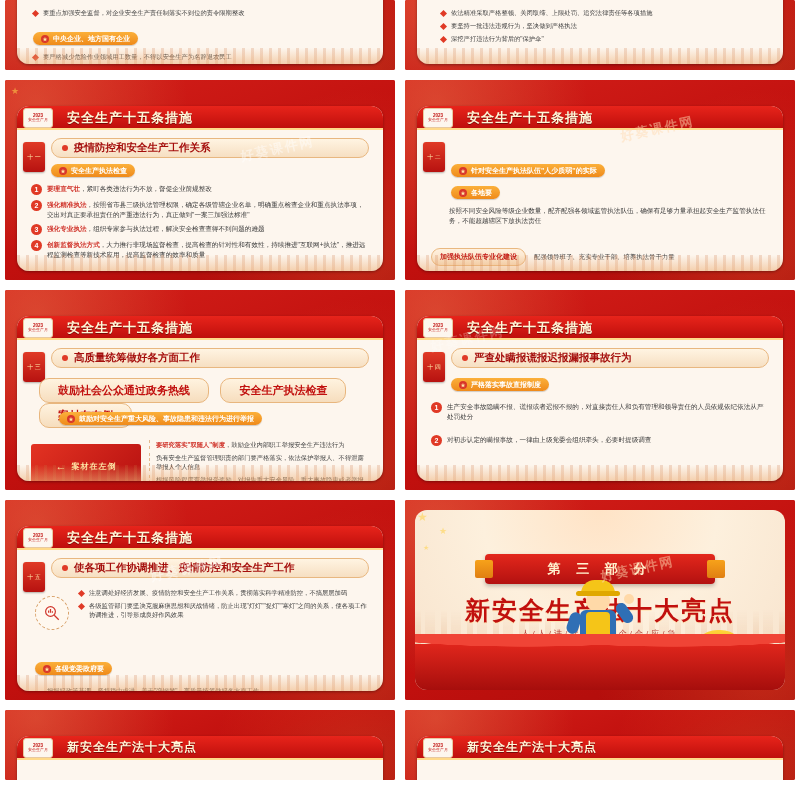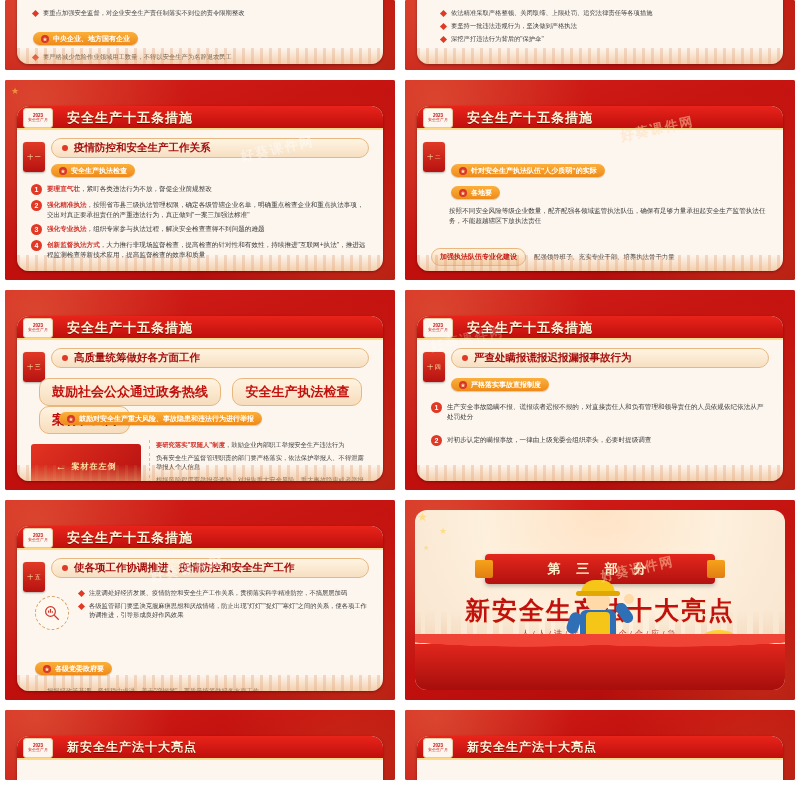--- a/index.html
+++ b/index.html
@@ -151,22 +151,22 @@
     color: #c1100e; font-size: 7px; font-weight: bold;
     padding: 3px 8px; margin-right: 8px; white-space: nowrap;
   }
   .ldesc { font-size: 6.4px; color: #444; }
 
   
   .chip {
     display: inline-flex; align-items: center; justify-content: center;
     background: linear-gradient(180deg,#fff3e0,#f6ddbd);
     border: 1px solid #e8b67e; border-radius: 10px;
-    color: #c1100e; font-size: 13px; font-weight: bold;
-    padding: 4px 12px; margin-right: 7px;
+    color: #c1100e; font-size: 11px; font-weight: bold;
+    padding: 4px 18px; margin-right: 7px;
   }
   
   .callout {
     position: absolute; left: 14px; top: 128px;
     width: 110px; height: 44px;
     background: linear-gradient(135deg,#e33322,#b61010);
     border-radius: 3px;
     color: #ffe9a8; font-size: 8px; font-weight: bold;
     display: flex; align-items: center; justify-content: center;
     letter-spacing: 1px;

